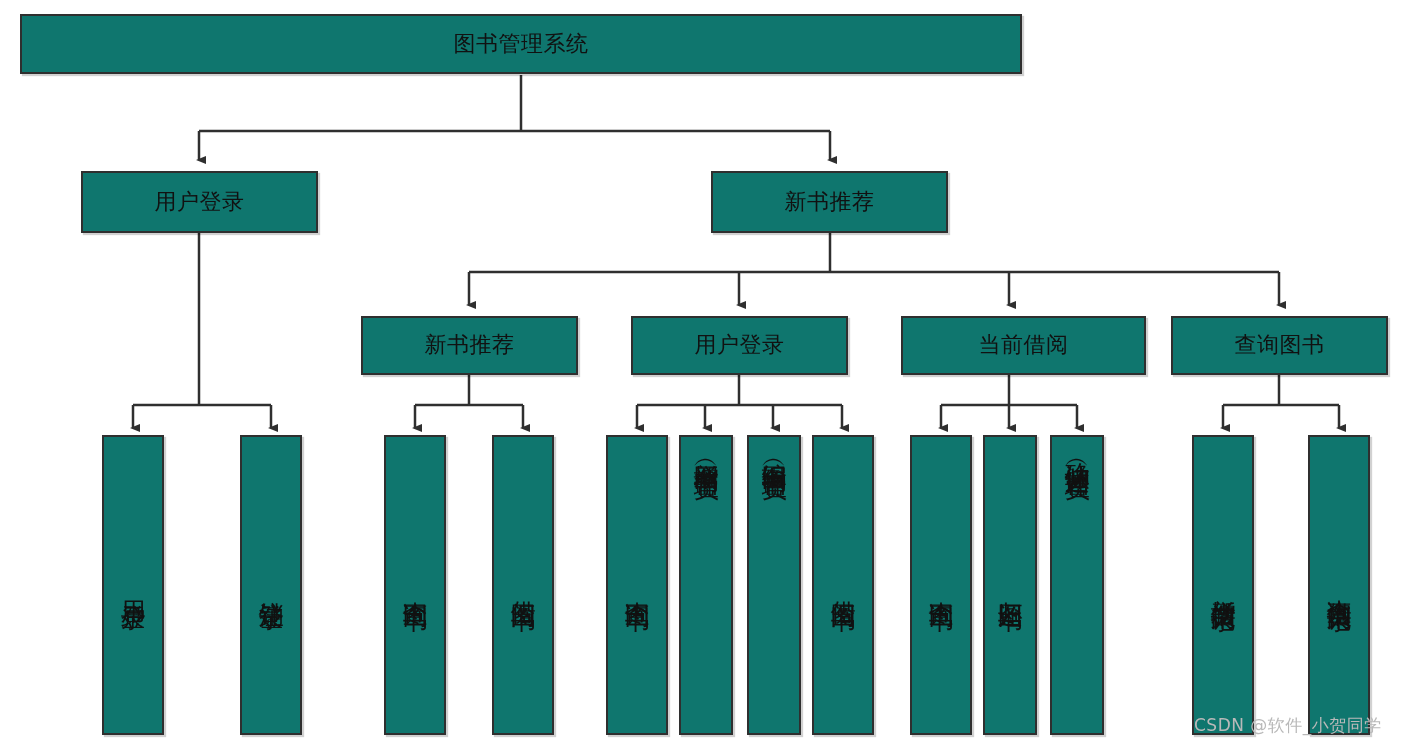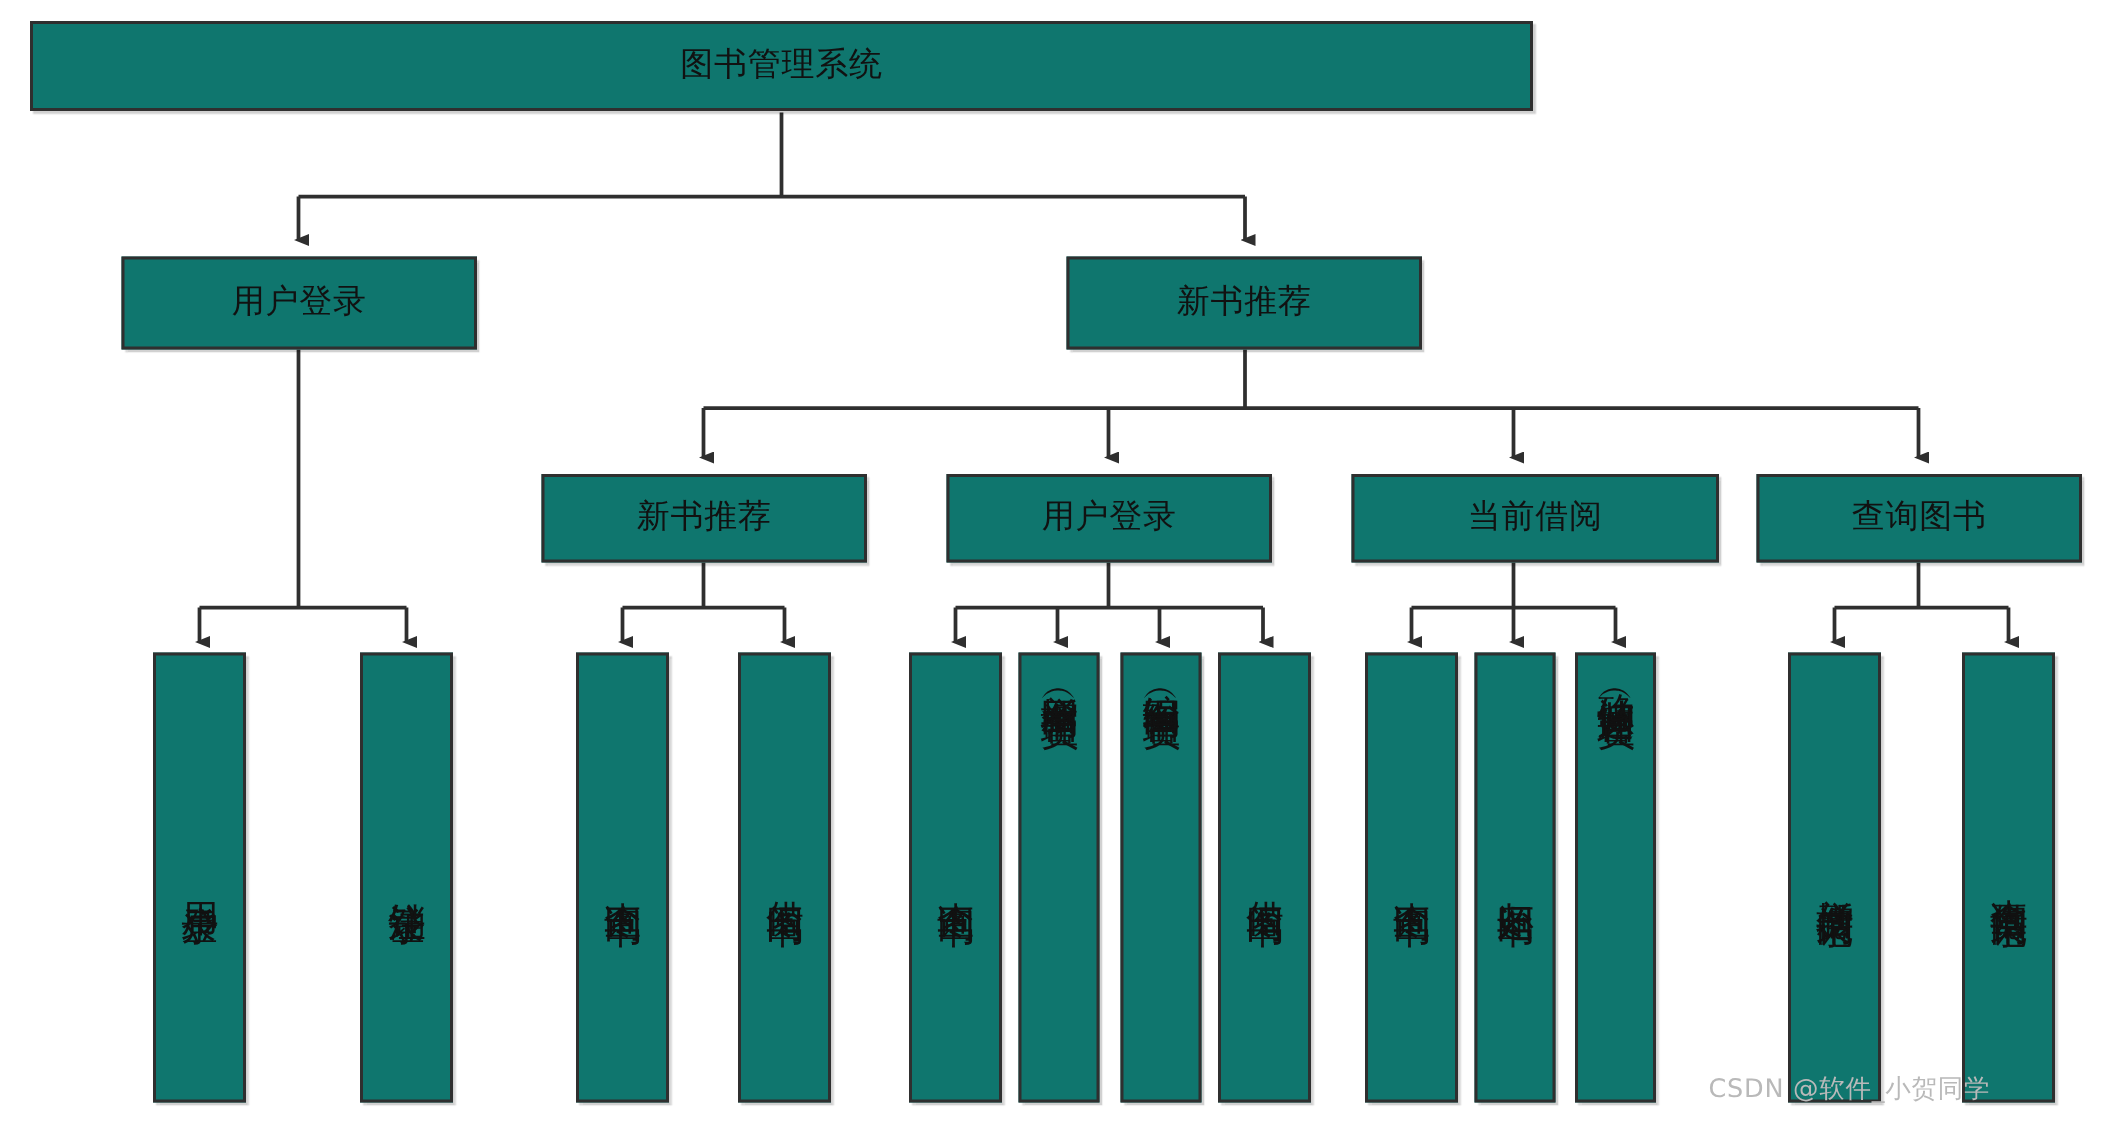--- a/index.html
+++ b/index.html
@@ -183,15 +183,15 @@
     <span class="label">确认归还（管理员）</span>
   </div>
 
   <div class="node node-v vcenter" style="left:1192px; top:435px; width:62px; height:300px;">
     <span class="label">新增借阅记录</span>
   </div>
   <div class="node node-v vcenter" style="left:1308px; top:435px; width:62px; height:300px;">
     <span class="label">查询借阅记录</span>
   </div>
 
-  <div class="watermark" style="left:1139px; top:714px;">CSDN @软件_小贺同学</div>
+  <div class="watermark" style="left:1194px; top:714px;">CSDN @软件_小贺同学</div>
 
 </div>
 
 </body></html>

